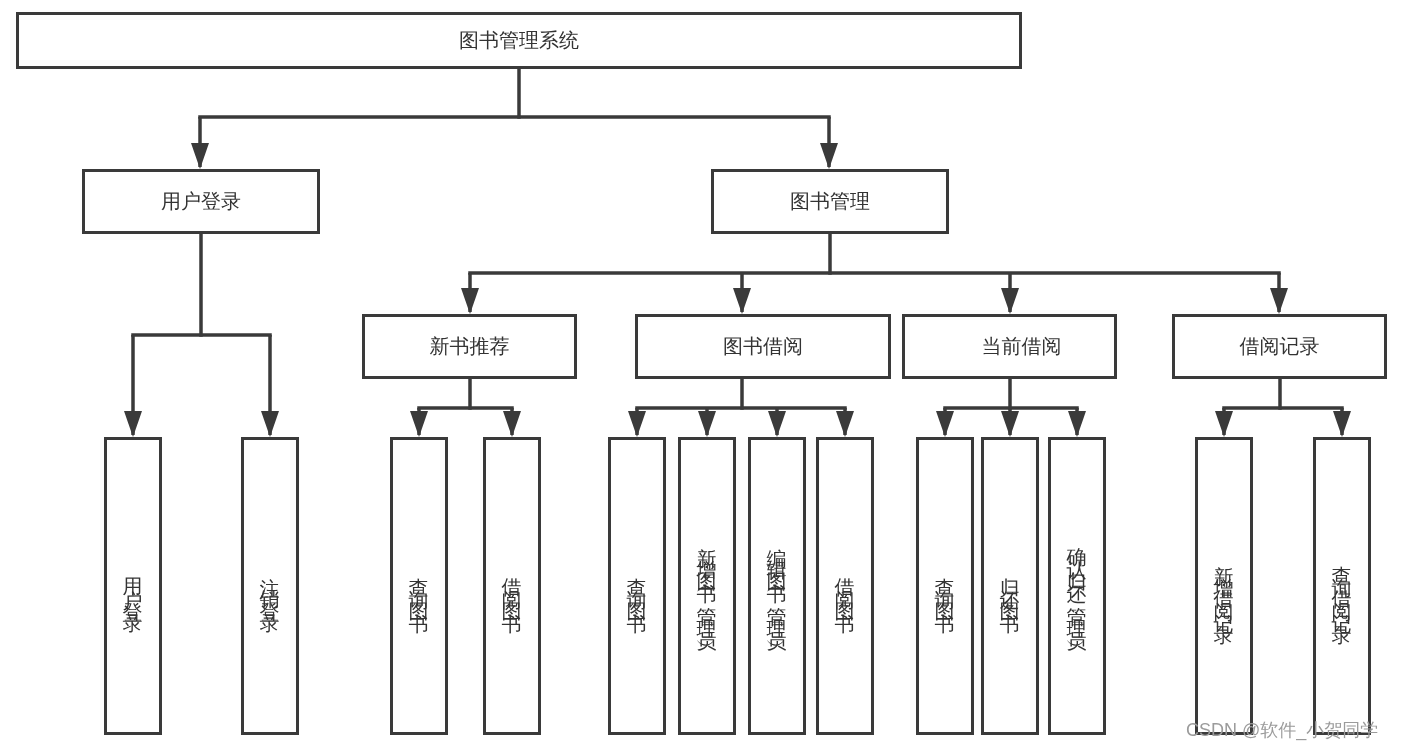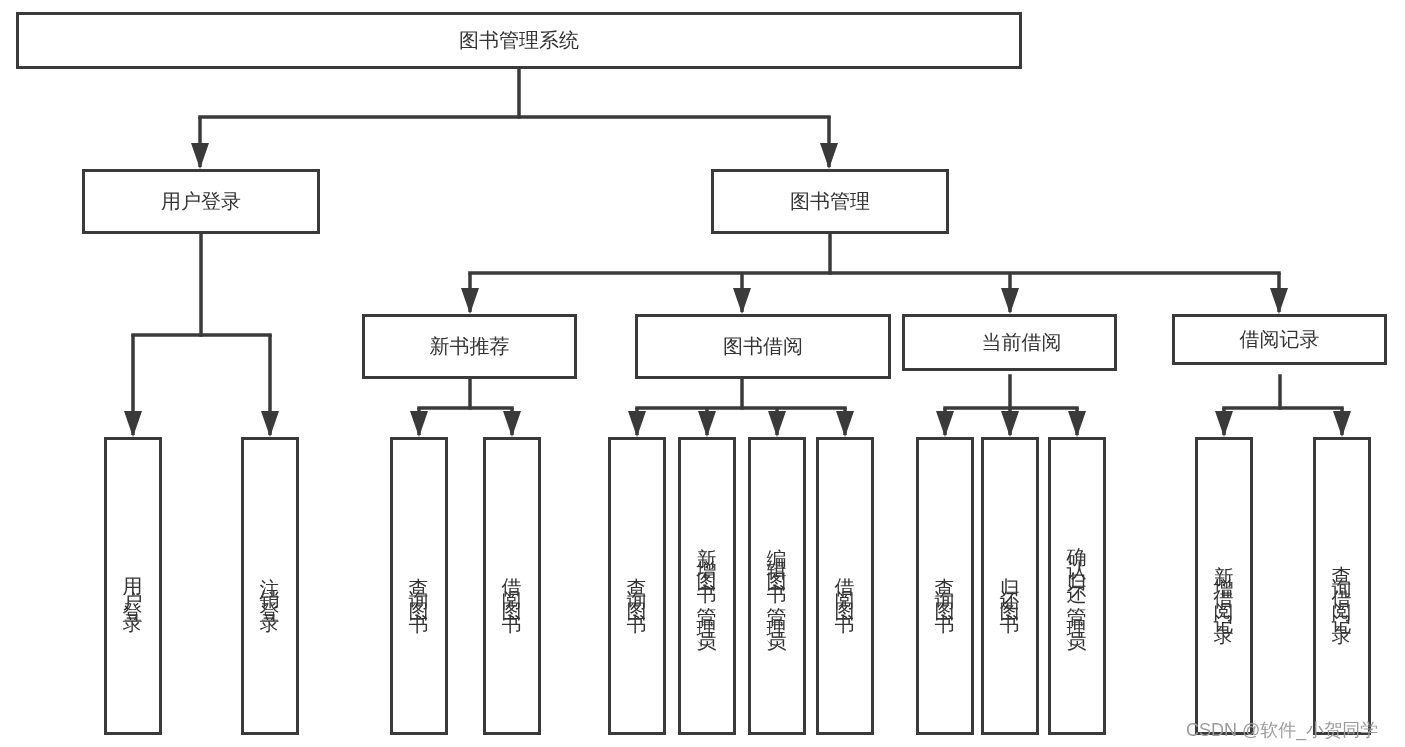--- a/index.html
+++ b/index.html
@@ -137,24 +137,24 @@
   <div class="node" style="left:362px;top:314px;width:215px;height:65px;">
     <span>新书推荐</span>
   </div>
 
   <div class="node" style="left:711px;top:169px;width:238px;height:65px;">
     <span>图书管理</span>
   </div>
   <div class="node" style="left:635px;top:314px;width:256px;height:65px;">
     <span>图书借阅</span>
   </div>
-  <div class="node" style="left:902px;top:314px;width:215px;height:57px;padding-left:24px;">
+  <div class="node" style="left:902px;top:314px;width:215px;height:65px;padding-left:24px;">
     <span>当前借阅</span>
   </div>
-  <div class="node" style="left:1172px;top:314px;width:215px;height:51px;">
+  <div class="node" style="left:1172px;top:314px;width:215px;height:65px;">
     <span>借阅记录</span>
   </div>
 
   <div class="node leaf" style="left:104px;top:437px;width:58px;height:298px;">
     <span class="vtext">用户登录</span>
   </div>
   <div class="node leaf" style="left:241px;top:437px;width:58px;height:298px;">
     <span class="vtext">注销登录</span>
   </div>
 

